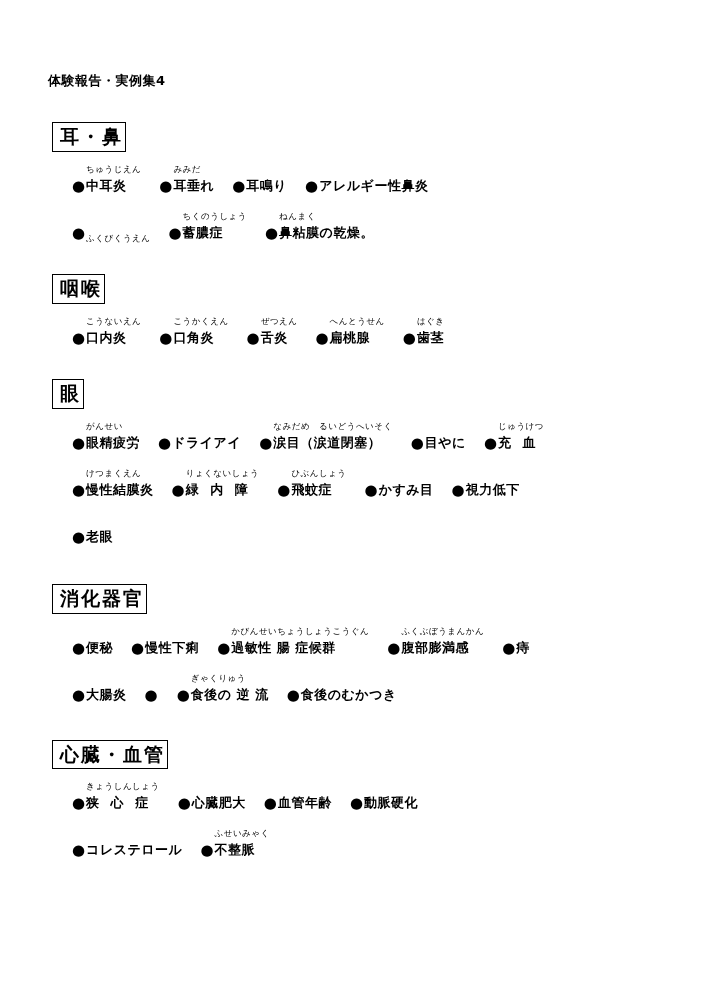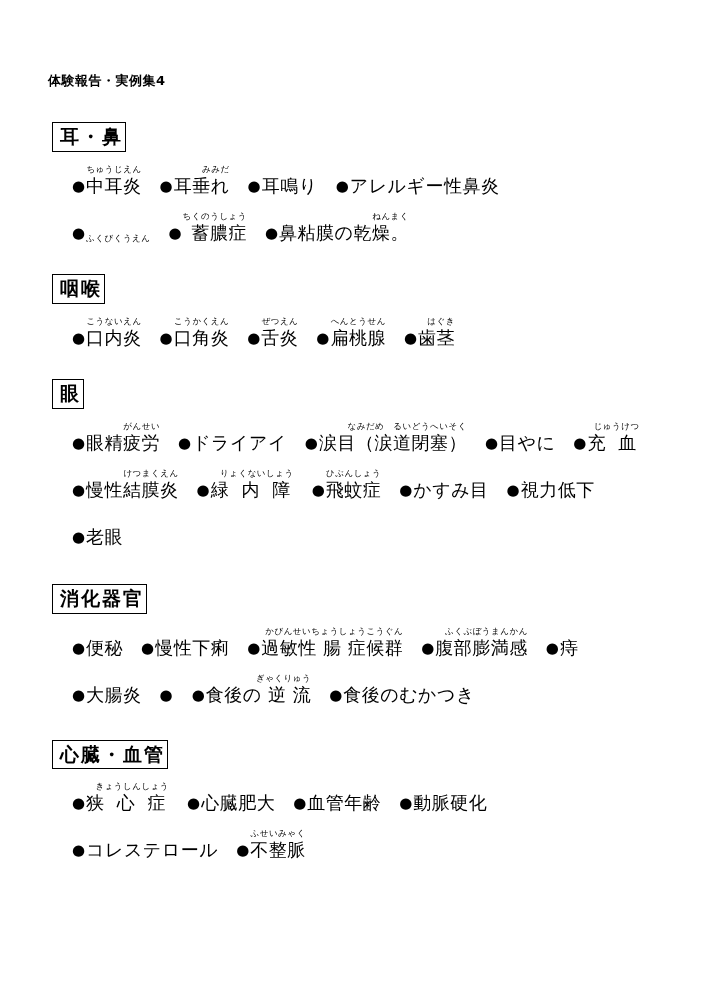--- a/index.html
+++ b/index.html
@@ -61,37 +61,37 @@
     font-size: 15px;
     line-height: 1;
     margin-right: 1px;
     position: relative;
     top: -3px;
   }
   
   .term {
     display: inline-flex;
     flex-direction: column;
-    align-items: flex-end;
+    align-items: flex-start;
     line-height: 1;
   }
   .ruby {
     font-size: 8.5px;
     letter-spacing: 0.5px;
     height: 11px;
     line-height: 11px;
     white-space: nowrap;
     font-weight: 400;
   }
   .base {
-    font-size: 18px;
+    font-size: 13px;
     line-height: 22px;
     letter-spacing: 0.5px;
     white-space: nowrap;
-    font-weight: 400;
+    font-weight: 700;
   }
   .spaced .base {
     letter-spacing: 3.5px;
   }
 
   .sec-ear { margin-top: 6px; }
   .sec-throat { margin-top: 30px; }
   .sec-eye { margin-top: 30px; }
   .sec-digest { margin-top: 36px; }
   .sec-heart { margin-top: 34px; }

